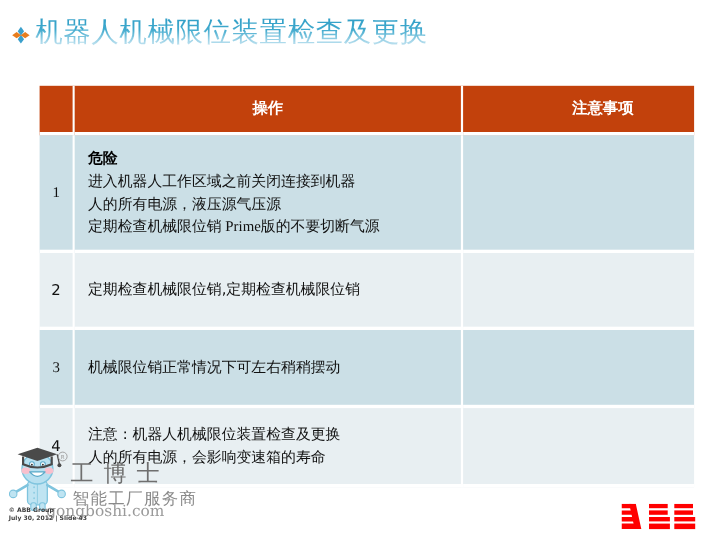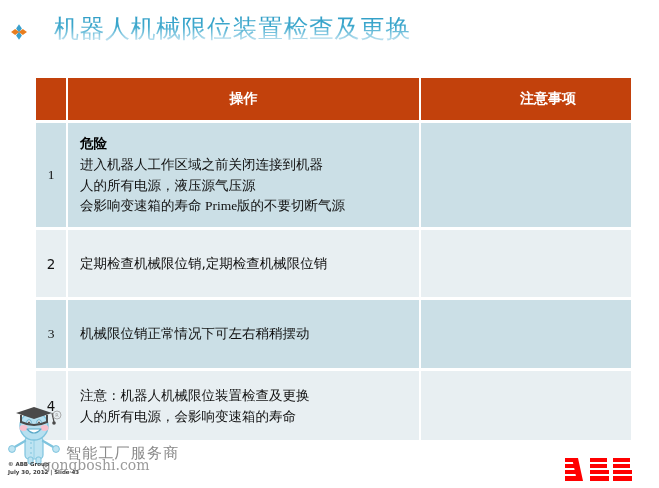--- a/index.html
+++ b/index.html
@@ -37,21 +37,20 @@
     font-size: 25px;
     line-height: 1.12;
     font-weight: 400;
     letter-spacing: 0.5px;
     background: linear-gradient(to bottom, #2f9dc6 0%, #3fa9cd 42%, #9fd4e8 78%, #cfe8f2 100%);
     -webkit-background-clip: text;
     background-clip: text;
     color: transparent;
     -webkit-text-fill-color: transparent;
     white-space: nowrap;
-    margin-left: 22px;
   }
 
   
   .ops-table {
     position: absolute;
     left: 36px;
     top: 78px;
     width: 595px;
     border-collapse: separate;
     border-spacing: 0;
@@ -195,21 +194,21 @@
       <th class="th-note">注意事项</th>
     </tr>
   </thead>
   <tbody>
     <tr class="row-a r1">
       <td class="cell-num">1</td>
       <td class="cell-op">
         <span class="danger-label">危险</span>
         <span class="op-line">进入机器人工作区域之前关闭连接到机器</span>
         <span class="op-line">人的所有电源，液压源气压源</span>
-        <span class="op-line">会影响变速箱的寿命 Prime版的不要切断气源</span>
+        <span class="op-line">定期检查机械限位销 Prime版的不要切断气源</span>
       </td>
       <td class="td-note"></td>
     </tr>
     <tr class="row-b r2">
       <td class="cell-num">2</td>
       <td class="cell-op">
         <span class="op-line">定期检查机械限位销,定期检查机械限位销</span>
       </td>
       <td class="td-note"></td>
     </tr>
@@ -258,20 +257,21 @@
     <circle cx="23" cy="18.4" r="0.9" fill="#3c3c3c"></circle>
     <circle cx="33" cy="18.4" r="0.9" fill="#3c3c3c"></circle>
 
     <path d="M21 25 Q28 33 35 25 Z" fill="#ffffff" stroke="#5aa9c8" stroke-width="1.2" stroke-linejoin="round"></path>
 
     <path d="M10 9 L28 3 L46 9 L28 15 Z" fill="#4a4a4a"></path>
     <path d="M15 11 L15 18 Q28 24 41 18 L41 11" fill="none" stroke="#4a4a4a" stroke-width="2"></path>
     <line x1="46" y1="9" x2="48" y2="18" stroke="#4a4a4a" stroke-width="1.2"></line>
     <circle cx="48" cy="19" r="1.8" fill="#4a4a4a"></circle>
   </svg>
+  <span class="gb-wordmark">工博士</span>
   <span class="gb-tagline">智能工厂服务商</span>
   <span class="gb-url">gongboshi.com</span>
   <svg width="10" height="10" viewBox="0 0 10 10" style="position:absolute;left:46px;top:6px;" aria-hidden="true">
     <circle cx="5" cy="5" r="4" fill="none" stroke="#9a9a9a" stroke-width="0.8"></circle>
     <text x="5" y="7.4" font-size="5" fill="#9a9a9a" text-anchor="middle" font-family="DejaVu Sans, sans-serif">R</text>
   </svg>
 </div>
 
 <div class="abb-note">
   <span>© ABB Group</span>

